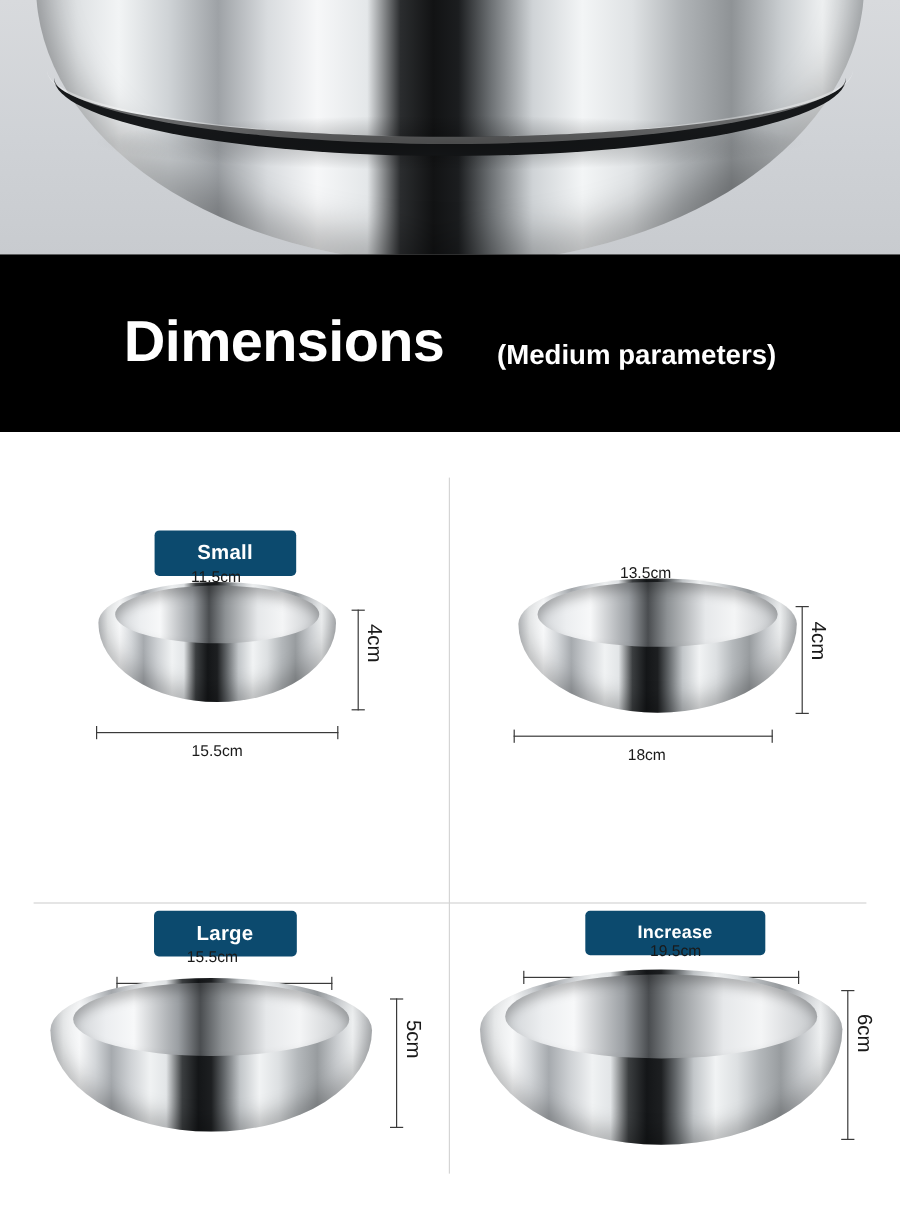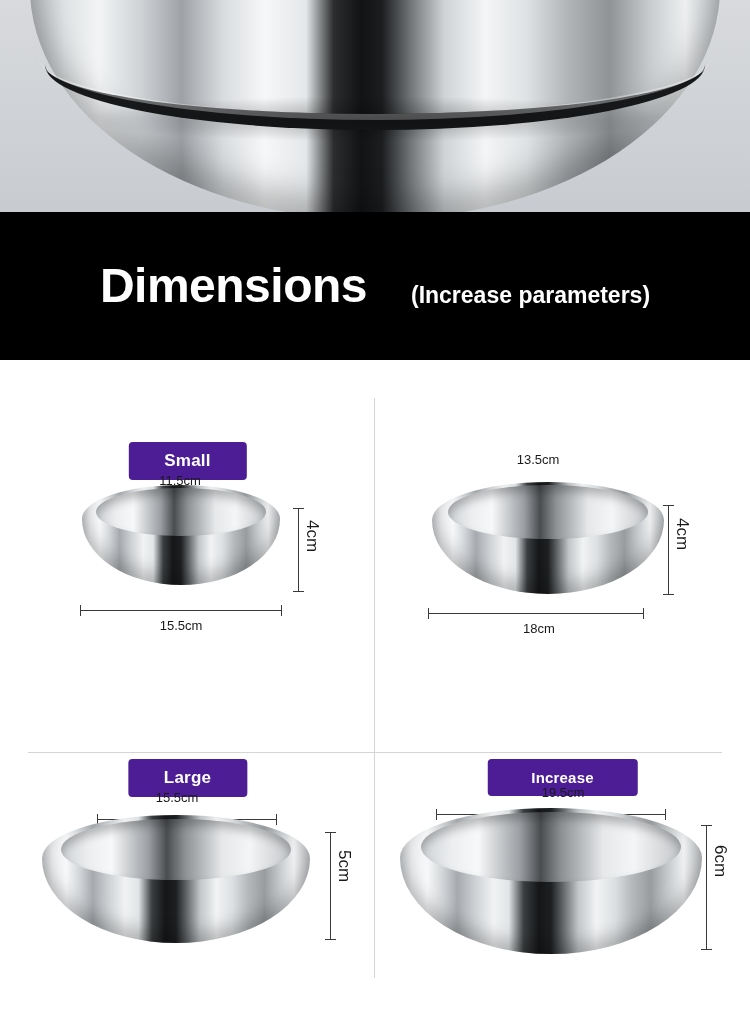--- a/index.html
+++ b/index.html
@@ -134,21 +134,21 @@
   .cell.tl { left: 0;   top: 20px; }
   .cell.tr { left: 375px; top: 20px; }
   .cell.bl { left: 0;   top: 337px; }
   .cell.br { left: 375px; top: 337px; }
 
   .badge {
     position: absolute;
     left: 50%;
     transform: translateX(-50%);
     top: 62px;
-    background: #4c1d95;
+    background: #0c4a6e;
     color: #ffffff;
     font-size: 17px;
     font-weight: bold;
     padding: 9px 26px;
     border-radius: 4px;
     white-space: nowrap;
     letter-spacing: 0.2px;
   }
   .badge.small-badge { padding: 9px 36px; }
   .badge.incr-badge { font-size: 15px; padding: 10px 44px; }
@@ -251,21 +251,21 @@
 
 <div class="hero">
   <div class="hero-bowl"></div>
   <div class="hero-rim"></div>
   <div class="hero-rim-shine"></div>
   <div class="hero-shadow"></div>
 </div>
 
 <div class="banner">
   <div class="banner-title">Dimensions</div>
-  <div class="banner-sub">(Increase parameters)</div>
+  <div class="banner-sub">(Medium parameters)</div>
 </div>
 
 <div class="grid">
 
   <div class="vline"></div>
   <div class="hline"></div>
 
   <div class="cell tl">
     <div class="badge small-badge">Small</div>
   </div>
@@ -278,21 +278,21 @@
     <div class="bowl-inner"></div>
   </div>
 
   <div class="dim-v" style="left:298px; top:148px; height:84px;"></div>
   <div class="dim-label-side" style="left:302px; top:160px;">4cm</div>
 
   <div class="dim-h" style="left:80px; top:250px; width:202px;"></div>
   <div class="dim-label-top" style="left:181px; top:258px;">15.5cm</div>
 
 
-  <div class="dim-label-top" style="left:538px; top:92px;">13.5cm</div>
+  <div class="dim-label-top" style="left:538px; top:110px;">13.5cm</div>
   <div class="dim-h" style="left:467px; top:139px; width:142px;"></div>
 
   <div class="bowl bowl-m">
     <div class="bowl-base"></div>
     <div class="bowl-inner"></div>
   </div>
 
   <div class="dim-v" style="left:668px; top:145px; height:90px;"></div>
   <div class="dim-label-side" style="left:672px; top:158px;">4cm</div>
 

